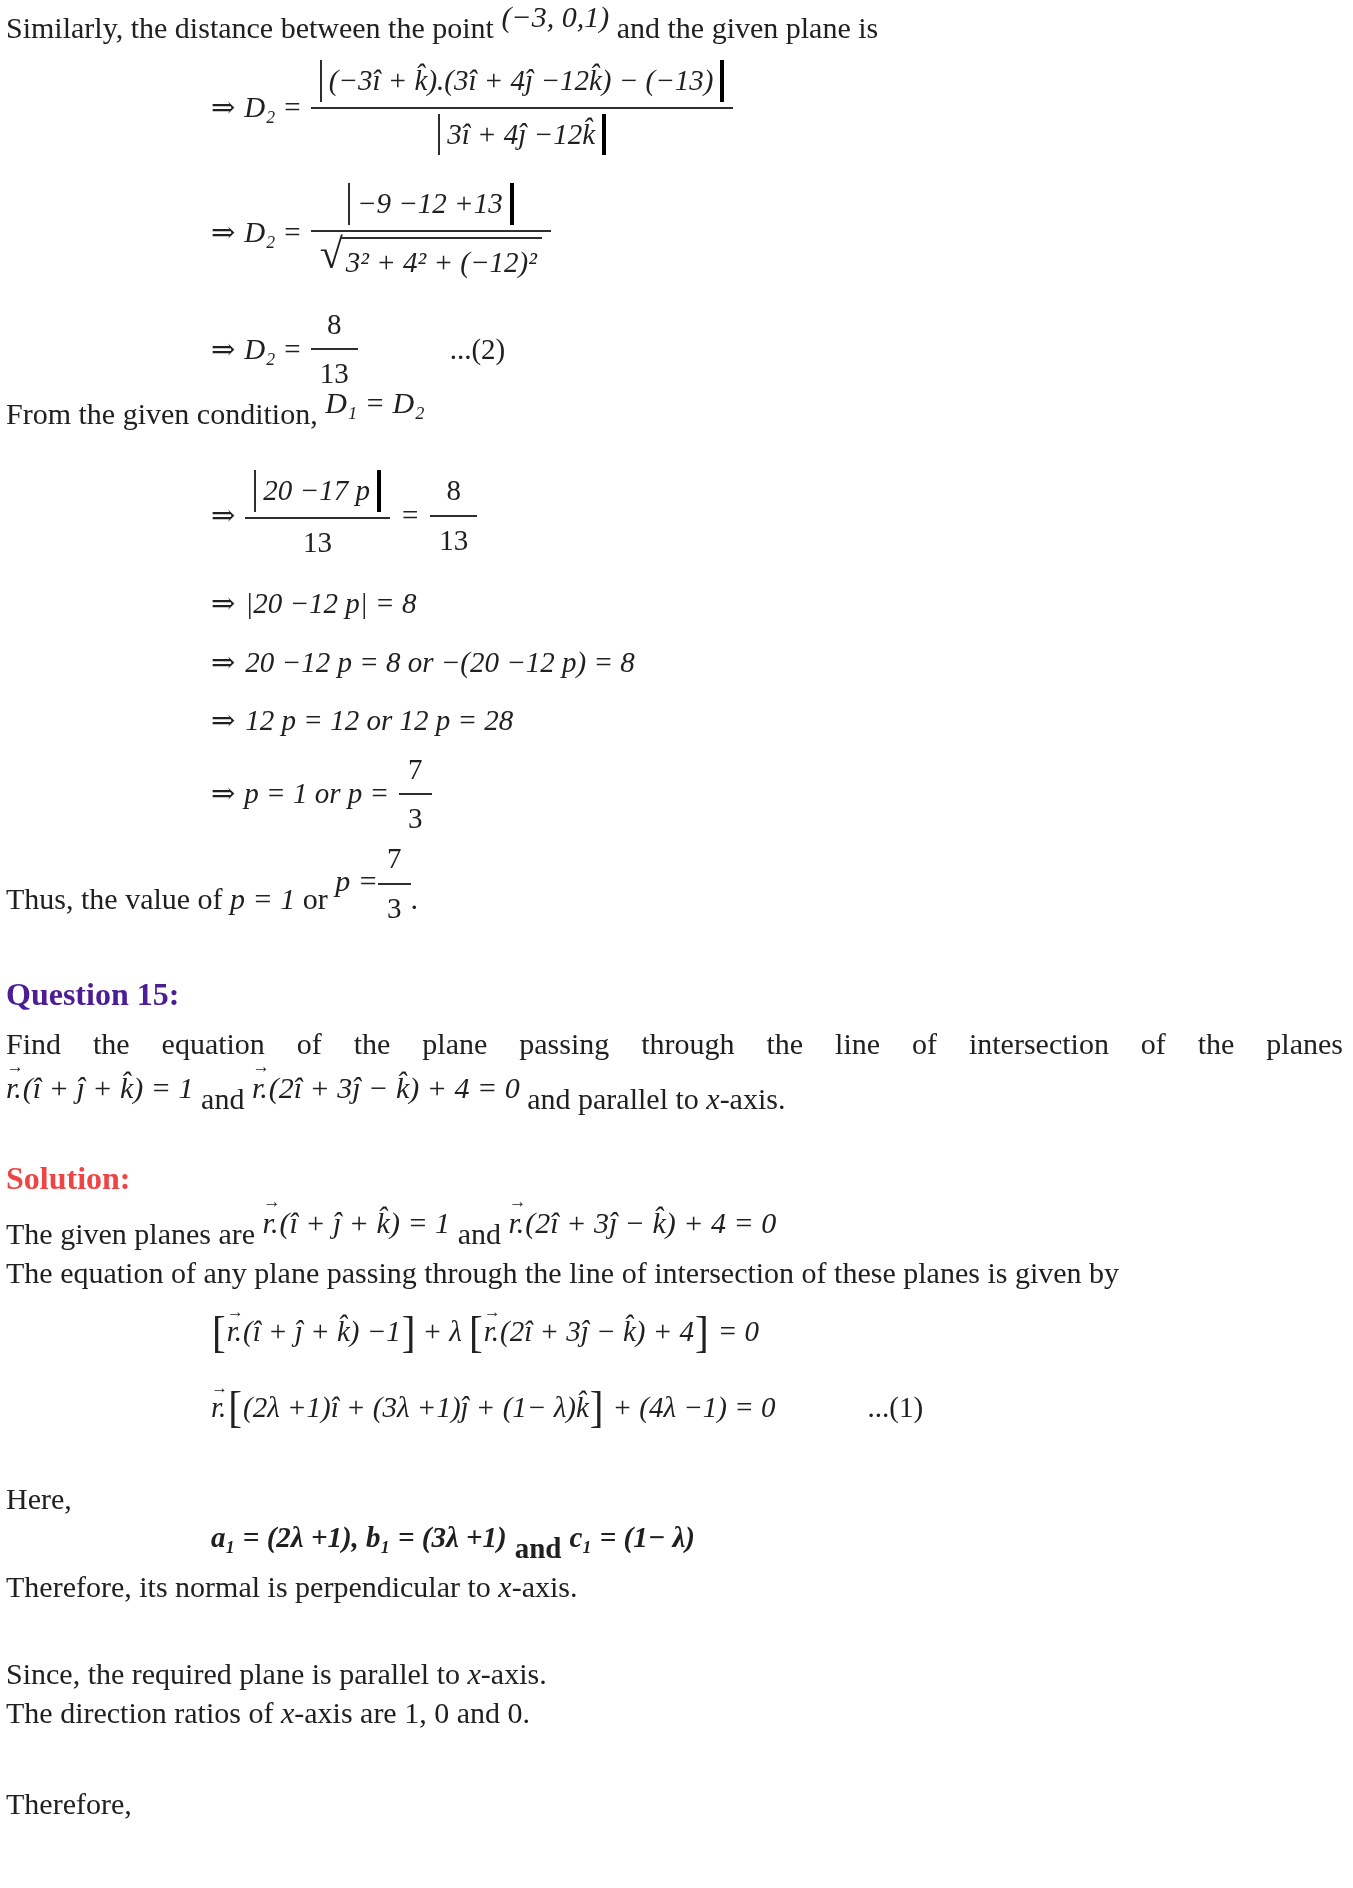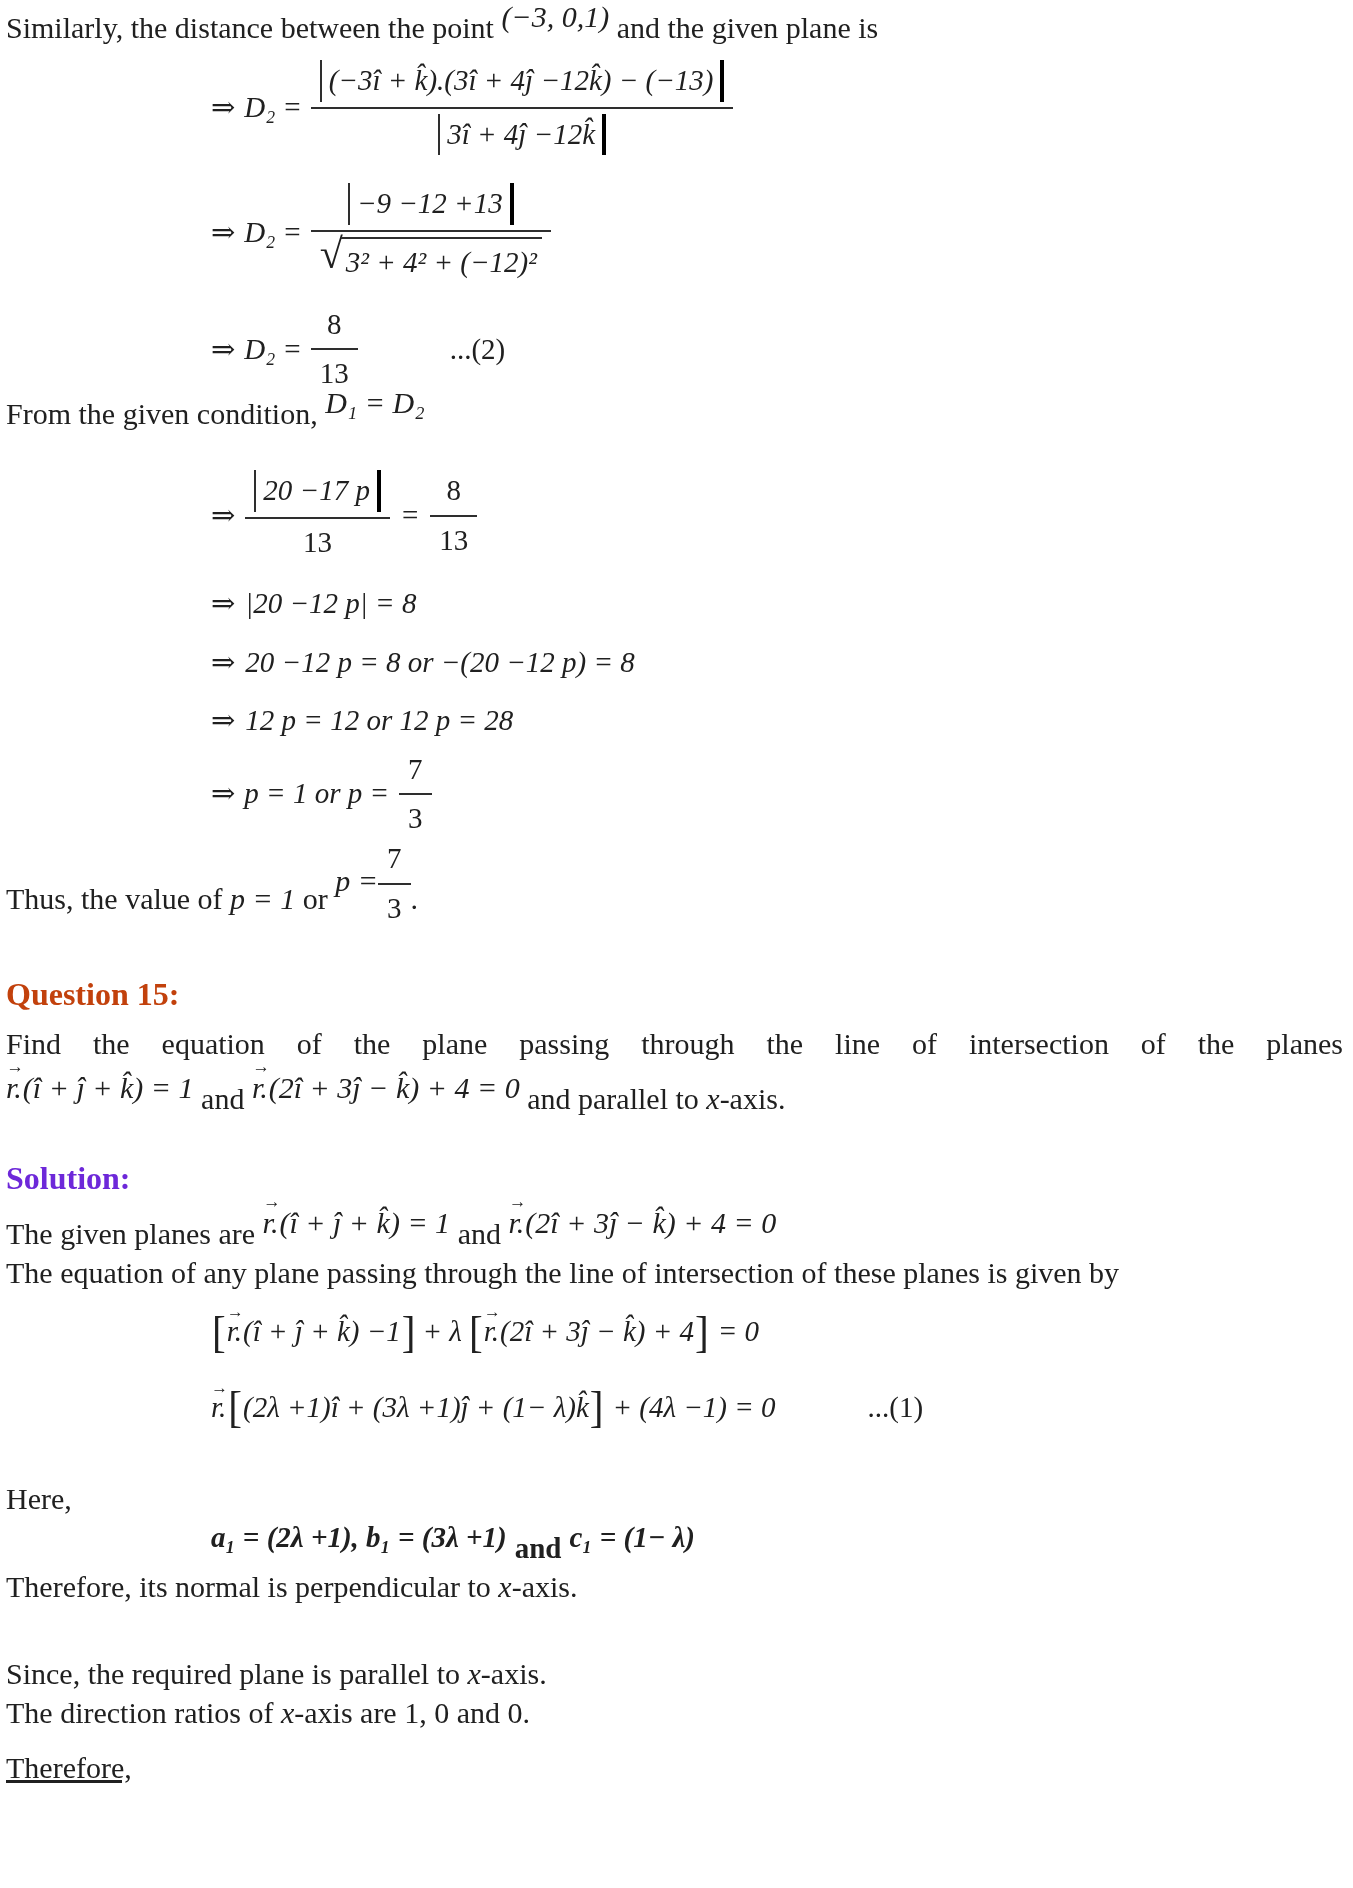--- a/index.html
+++ b/index.html
@@ -138,32 +138,32 @@
     <span class="frac">
       <span class="num">7</span>
       <span class="den">3</span>
     </span>
   </div>
 
   <p style="margin-top:18px;">
     <span>Thus, the value of </span><span class="it">p = 1</span><span> or </span><span class="mraise2"><span class="it">p =</span><span class="frac" style="font-size:29px;"><span class="num">7</span><span class="den">3</span></span></span><span>.</span>
   </p>
 
-  <p class="heading" style="margin-top:28px;color:#c2410c;">Question 15:</p>
+  <p class="heading" style="margin-top:28px;color:#4c1d95;">Question 15:</p>
 
   <p class="justify" style="margin-top:8px;">Find the equation of the plane passing through the line of intersection of the planes</p>
 
   <p style="margin-top:16px;">
     <span class="mraise"><span class="vec">r.</span><span class="it">(î + ĵ + k̂) = 1</span></span>
     <span>and</span>
     <span class="mraise"><span class="vec">r.</span><span class="it">(2î + 3ĵ − k̂) + 4 = 0</span></span>
     <span>and parallel to </span><span class="it">x</span><span>-axis.</span>
   </p>
 
-  <p class="heading" style="margin-top:40px;color:#6d28d9;">Solution:</p>
+  <p class="heading" style="margin-top:40px;color:#ef4444;">Solution:</p>
 
   <p style="margin-top:14px;">
     <span>The given planes are </span><span class="mraise"><span class="vec">r.</span><span class="it">(î + ĵ + k̂) = 1</span></span>
     <span>and</span>
     <span class="mraise"><span class="vec">r.</span><span class="it">(2î + 3ĵ − k̂) + 4 = 0</span></span>
   </p>
 
   <p>The equation of any plane passing through the line of intersection of these planes is given by</p>
 
   <div class="eq" style="margin-top:14px;">
@@ -199,15 +199,15 @@
   <p>
     <span>Therefore, its normal is perpendicular to </span><span class="it">x</span><span>-axis.</span>
   </p>
   <p style="margin-top:48px;">
     <span>Since, the required plane is parallel to </span><span class="it">x</span><span>-axis.</span>
   </p>
   <p>
     <span>The direction ratios of </span><span class="it">x</span><span>-axis are 1, 0 and 0.</span>
   </p>
 
-  <p style="margin-top:16px;text-decoration:underline;">Therefore,</p>
+  <p style="margin-top:52px;">Therefore,</p>
 
 </div>
 
 </body></html>

